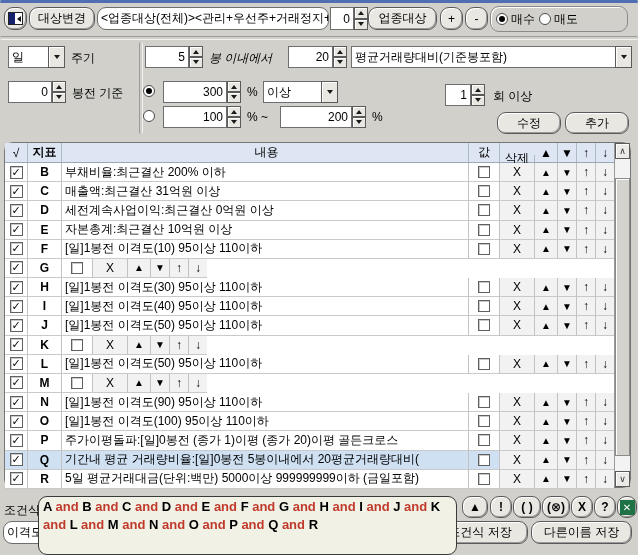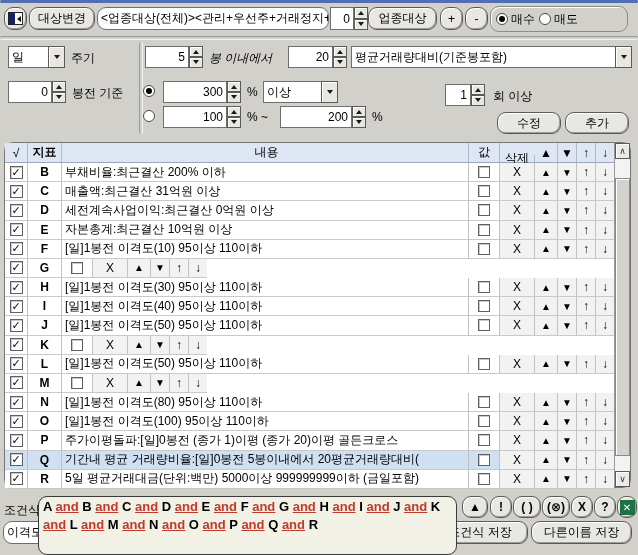--- a/index.html
+++ b/index.html
@@ -92,21 +92,21 @@
     border:1px solid #8a8a8a;box-shadow:inset 1px 1px 0 #fff;box-sizing:border-box;
   }
   
   .formula-box{
     left:38px;top:496px;width:419px;height:59px;
     background:#f1f1e6;border:1px solid #3a3a3a;box-sizing:border-box;
     padding:1px 4px;font-size:13px;font-weight:bold;line-height:18px;
     z-index:6;overflow:hidden;
   }
   .tok-id{color:#000;}
-  .tok-and{color:#c03a2b;text-decoration:underline;}
+  .tok-and{color:#c03a2b;}
   .op-btn{font-weight:bold;}
   .excel-ic{width:15px;height:15px;background:#1e7245;color:#fff;display:flex;align-items:center;justify-content:center;font-size:10px;font-weight:bold;}
   
   .link-icon{width:15px;height:13px;background:#fff;border:1px solid #222;position:relative;box-sizing:border-box;}
   .link-icon::before{content:"";position:absolute;left:0;top:0;width:6px;height:11px;background:#16216b;}
   .link-icon::after{content:"";position:absolute;right:1px;top:3px;width:0;height:0;border:3px solid transparent;border-right:4px solid #111;}
 </style>
 </head>
 <body>
 
@@ -451,21 +451,21 @@
     <div class="td c-up">▲</div>
     <div class="td c-dn">▼</div>
     <div class="td c-au">↑</div>
     <div class="td c-ad">↓</div>
   </div>
         <div class="trow">
     <div class="td c-check">
             <span class="cb">✓</span>
           </div>
     <div class="td c-id">N</div>
-    <div class="td c-content">[일]1봉전 이격도(80) 95이상 110이하</div>
+    <div class="td c-content">[일]1봉전 이격도(90) 95이상 110이하</div>
     <div class="td c-val">
             <span class="cb small"></span>
           </div>
     <div class="td c-del">X</div>
     <div class="td c-up">▲</div>
     <div class="td c-dn">▼</div>
     <div class="td c-au">↑</div>
     <div class="td c-ad">↓</div>
   </div>
         <div class="trow">

